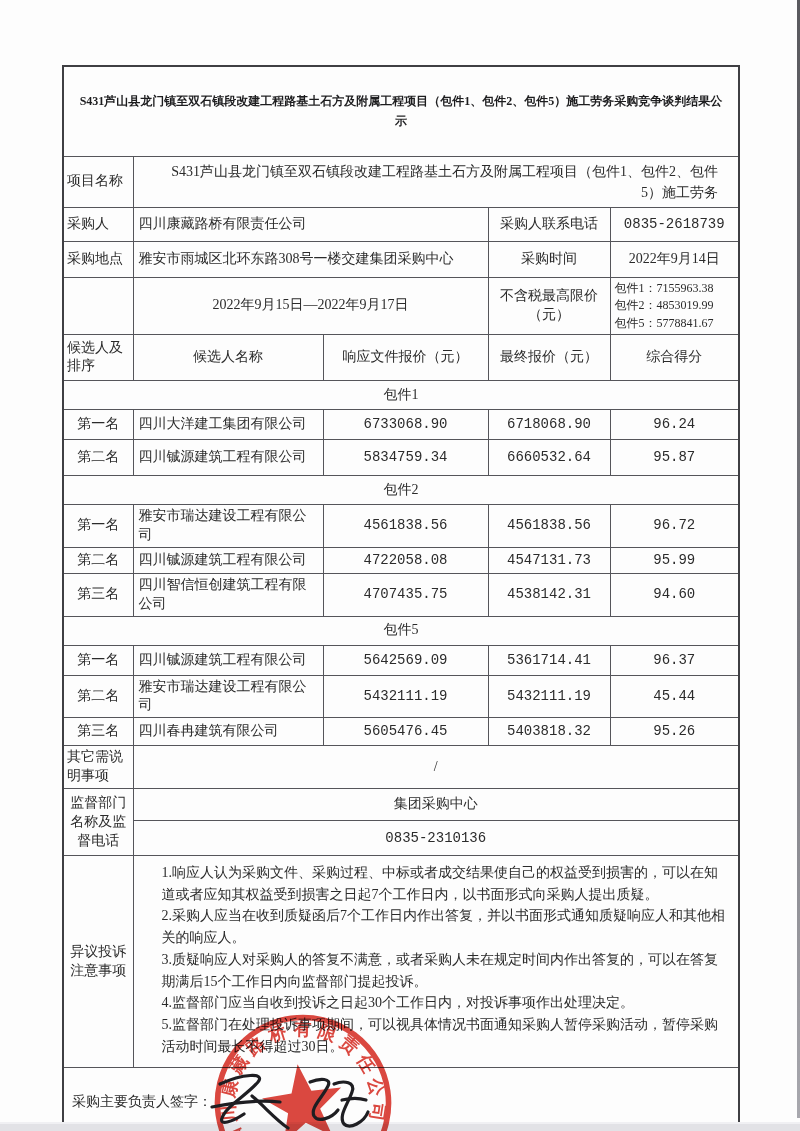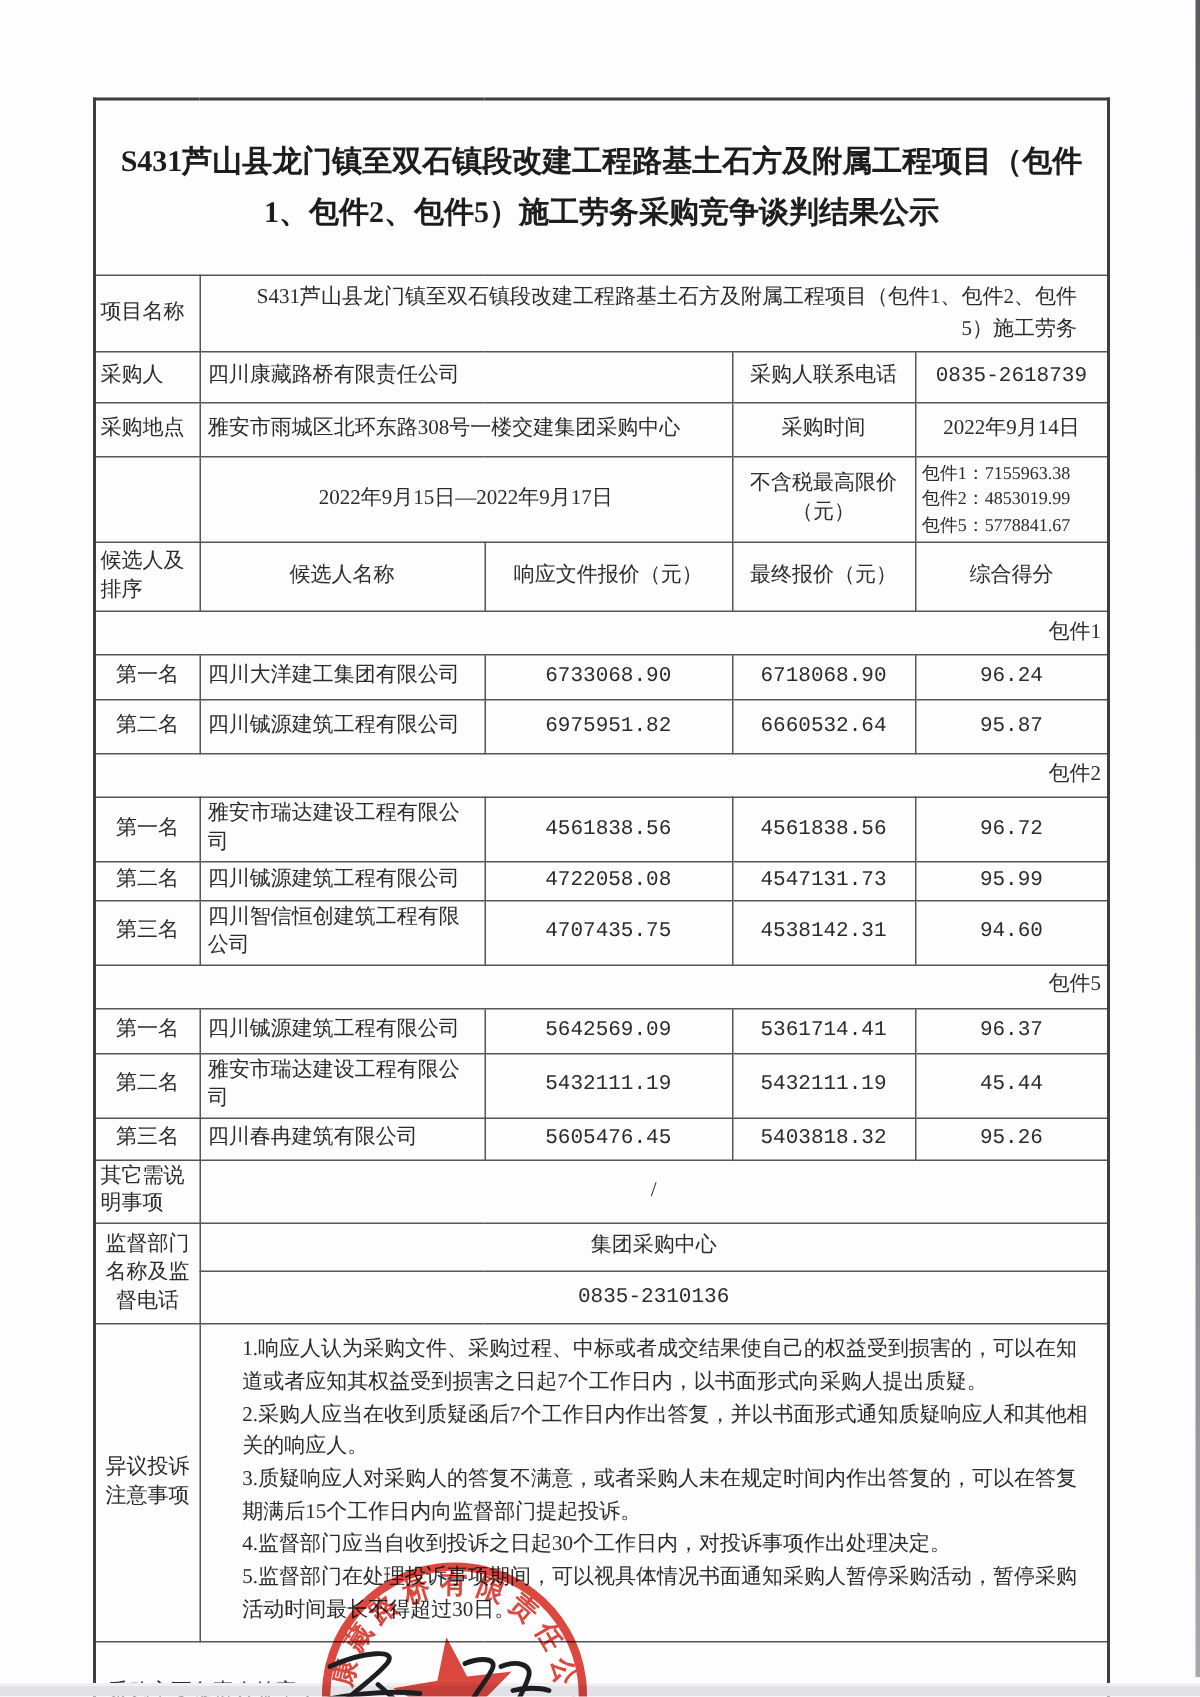--- a/index.html
+++ b/index.html
@@ -24,24 +24,24 @@
     border:1px solid #55555a;
     font-size:14px;line-height:1.35;
     padding:2px 4px;vertical-align:middle;
     overflow:hidden;
   }
   .c-label{padding:2px 3px;margin-left:36px;}
   .c-name{text-align:left;padding:2px 5px;}
   .c-num{text-align:center;font-family:Liberation Mono, monospace;}
   .c-center{text-align:center;}
   .title-cell{
-    font-size:20px;font-weight:700;text-align:center;line-height:1.7;
+    font-size:12px;font-weight:700;text-align:center;line-height:1.7;
     padding:24px 14px;color:#1d1d1f;
   }
-  .band{text-align:right;height:24px;}
+  .band{text-align:center;height:24px;}
   .limits{font-size:12px;line-height:1.45;text-align:left;padding:2px 4px;margin-left:19px;}
   .proj-val{line-height:1.5;padding:4px 20px;text-align:right;}
   .complaint-cell{padding:6px 10px 10px 28px;text-align:left;vertical-align:top;}
   .complaint-cell div{line-height:1.55;}
   .sig-row-cell{position:relative;text-align:left;padding-left:8px;overflow:visible;}
 
   .r75{height:75px}.r48{height:48px}.r34{height:34px}.r36{height:36px}
   .r54{height:54px}.r46{height:46px}.r24{height:24px}.r30{height:30px}
   .r38{height:38px}.r28{height:28px}.r26{height:26px}
   .r32{height:32px}.r35{height:35px}.r188{height:188px}.r70{height:70px}
@@ -119,21 +119,21 @@
     <tr class="r30">
       <td class="c-center">第一名</td>
       <td class="c-name">四川大洋建工集团有限公司</td>
       <td class="c-num">6733068.90</td>
       <td class="c-num">6718068.90</td>
       <td class="c-num">96.24</td>
     </tr>
     <tr class="r36">
       <td class="c-center">第二名</td>
       <td class="c-name">四川铖源建筑工程有限公司</td>
-      <td class="c-num">6975951.82</td>
+      <td class="c-num">5834759.34</td>
       <td class="c-num">6660532.64</td>
       <td class="c-num">95.87</td>
     </tr>
 
     <tr class="r24">
       <td colspan="5" class="band">包件2</td>
     </tr>
     <tr class="r36">
       <td class="c-center">第一名</td>
       <td class="c-name">雅安市瑞达建设工程有限公司</td>

